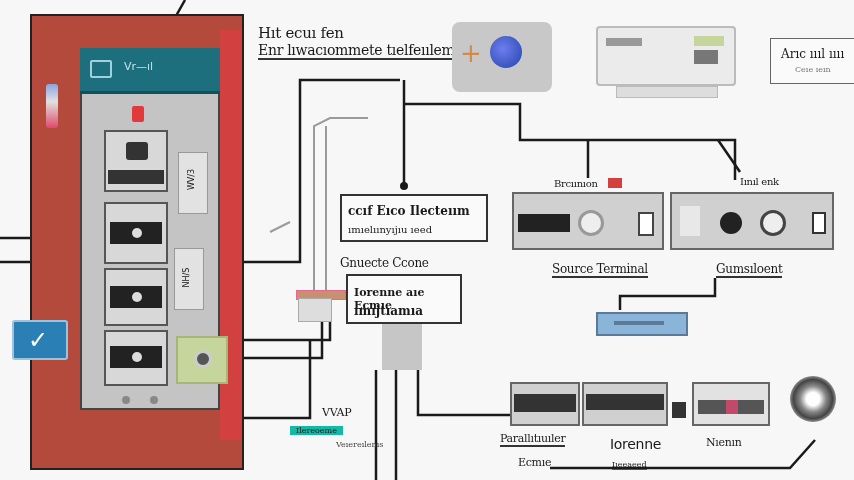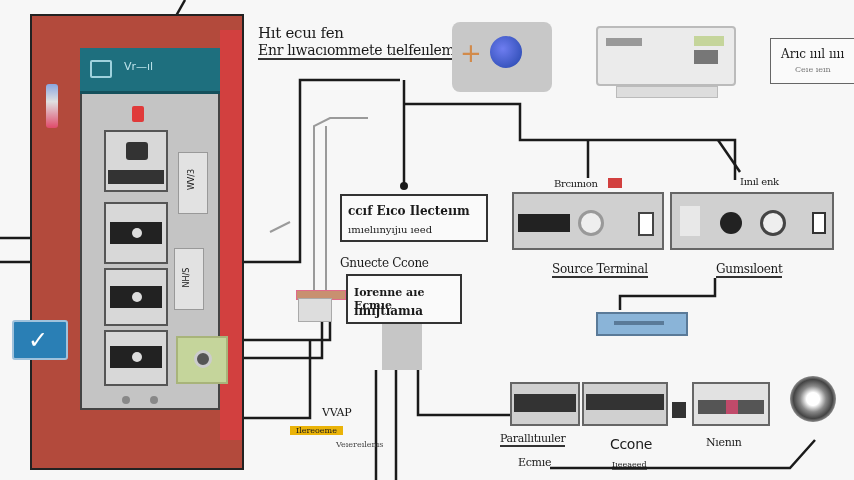--- a/index.html
+++ b/index.html
@@ -130,21 +130,21 @@
   <span class="abs" style="left:6px;top:10px;font-size:11px;font-weight:bold;">Iorenne aıe Ecmıe</span>
   <span class="abs" style="left:6px;top:28px;font-size:12px;font-weight:bold;">ımıjtıamıa</span>
 </div>
 
 <span class="abs" style="left:296px;top:290px;width:48px;height:8px;background:#c89070;border:1px solid #e06a8a;"></span>
 <span class="abs" style="left:298px;top:298px;width:32px;height:22px;background:#ddd;border:1px solid #aaa;"></span>
 
 <div class="abs" style="left:382px;top:324px;width:40px;height:46px;background:#c6c6c6;"></div>
 
 <div class="label" style="left:322px;top:406px;font-size:11px;font-weight:normal;">VVAP</div>
-<div class="abs" style="left:290px;top:426px;font-size:8px;background:#eab308;padding:0 6px;">Ilereoeme</div>
+<div class="abs" style="left:290px;top:426px;font-size:8px;background:#14b8a6;padding:0 6px;">Ilereoeme</div>
 <div class="abs" style="left:288px;top:440px;font-size:8px;color:#444;margin-left:48px;">Veıereılenıs</div>
 
 <div class="label" style="left:554px;top:178px;font-size:10px;">Brcıınıon</div>
 <span class="abs" style="left:608px;top:178px;width:14px;height:10px;background:#d2403f;"></span>
 <div class="module" style="left:512px;top:192px;width:152px;height:58px;">
   <span class="abs" style="left:4px;top:20px;width:52px;height:18px;background:#222;"></span>
   <span class="dial" style="left:64px;top:16px;width:26px;height:26px;background:#eee;border:3px solid #999;box-sizing:border-box;"></span>
   <span class="abs" style="left:124px;top:18px;width:16px;height:24px;background:#fff;border:2px solid #444;box-sizing:border-box;"></span>
 </div>
 <div class="label" style="left:704px;top:176px;font-size:10px;margin-left:36px;">Iınıl enk</div>
@@ -168,18 +168,18 @@
 <div class="module" style="left:582px;top:382px;width:86px;height:44px;">
   <span class="abs" style="left:2px;top:10px;width:78px;height:16px;background:#333;"></span>
 </div>
 <span class="abs" style="left:672px;top:402px;width:14px;height:16px;background:#333;"></span>
 <div class="module" style="left:692px;top:382px;width:78px;height:44px;background:#e2e2e2;">
   <span class="abs" style="left:4px;top:16px;width:66px;height:14px;background:#555;"></span>
   <span class="abs" style="left:32px;top:16px;width:12px;height:14px;background:#c04a6a;"></span>
 </div>
 
 <div class="label ul" style="left:500px;top:432px;font-size:11px;">Parallıtıuıler</div>
-<div class="label" style="left:610px;top:436px;font-size:14px;font-weight:normal;font-family:'DejaVu Sans',sans-serif;">Ccone</div>
+<div class="label" style="left:610px;top:436px;font-size:14px;font-weight:normal;font-family:'DejaVu Sans',sans-serif;">Iorenne</div>
 <div class="abs" style="left:612px;top:460px;font-size:8px;border-bottom:1px solid #555;">Iıeeaeed</div>
 <div class="label" style="left:706px;top:436px;font-size:11px;">Nıenın</div>
 <div class="label" style="left:518px;top:456px;font-size:11px;font-weight:normal;">Ecmıe</div>
 
 <div class="abs" style="left:790px;top:376px;width:46px;height:46px;border-radius:50%;background:radial-gradient(circle,#fff 20%,#888 40%,#444 60%,#aaa 75%);"></div>
 
 </body></html>

